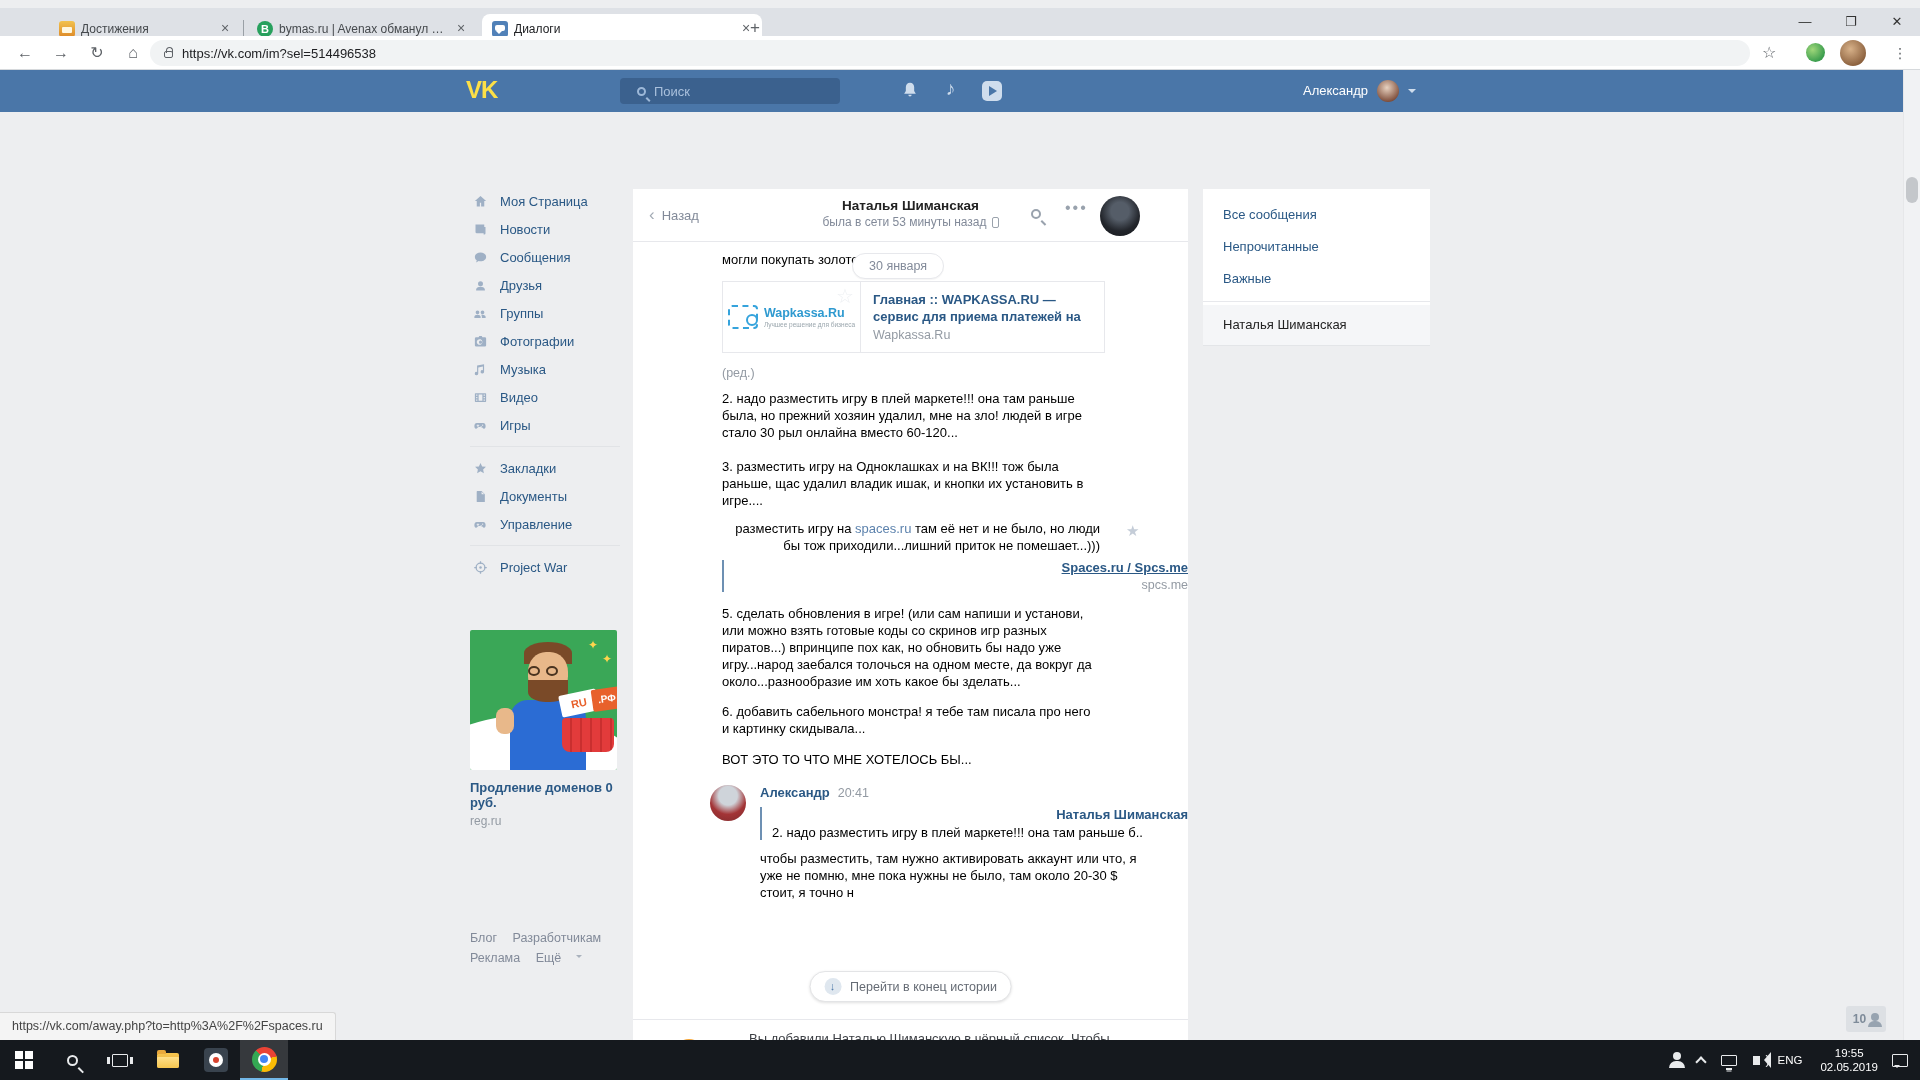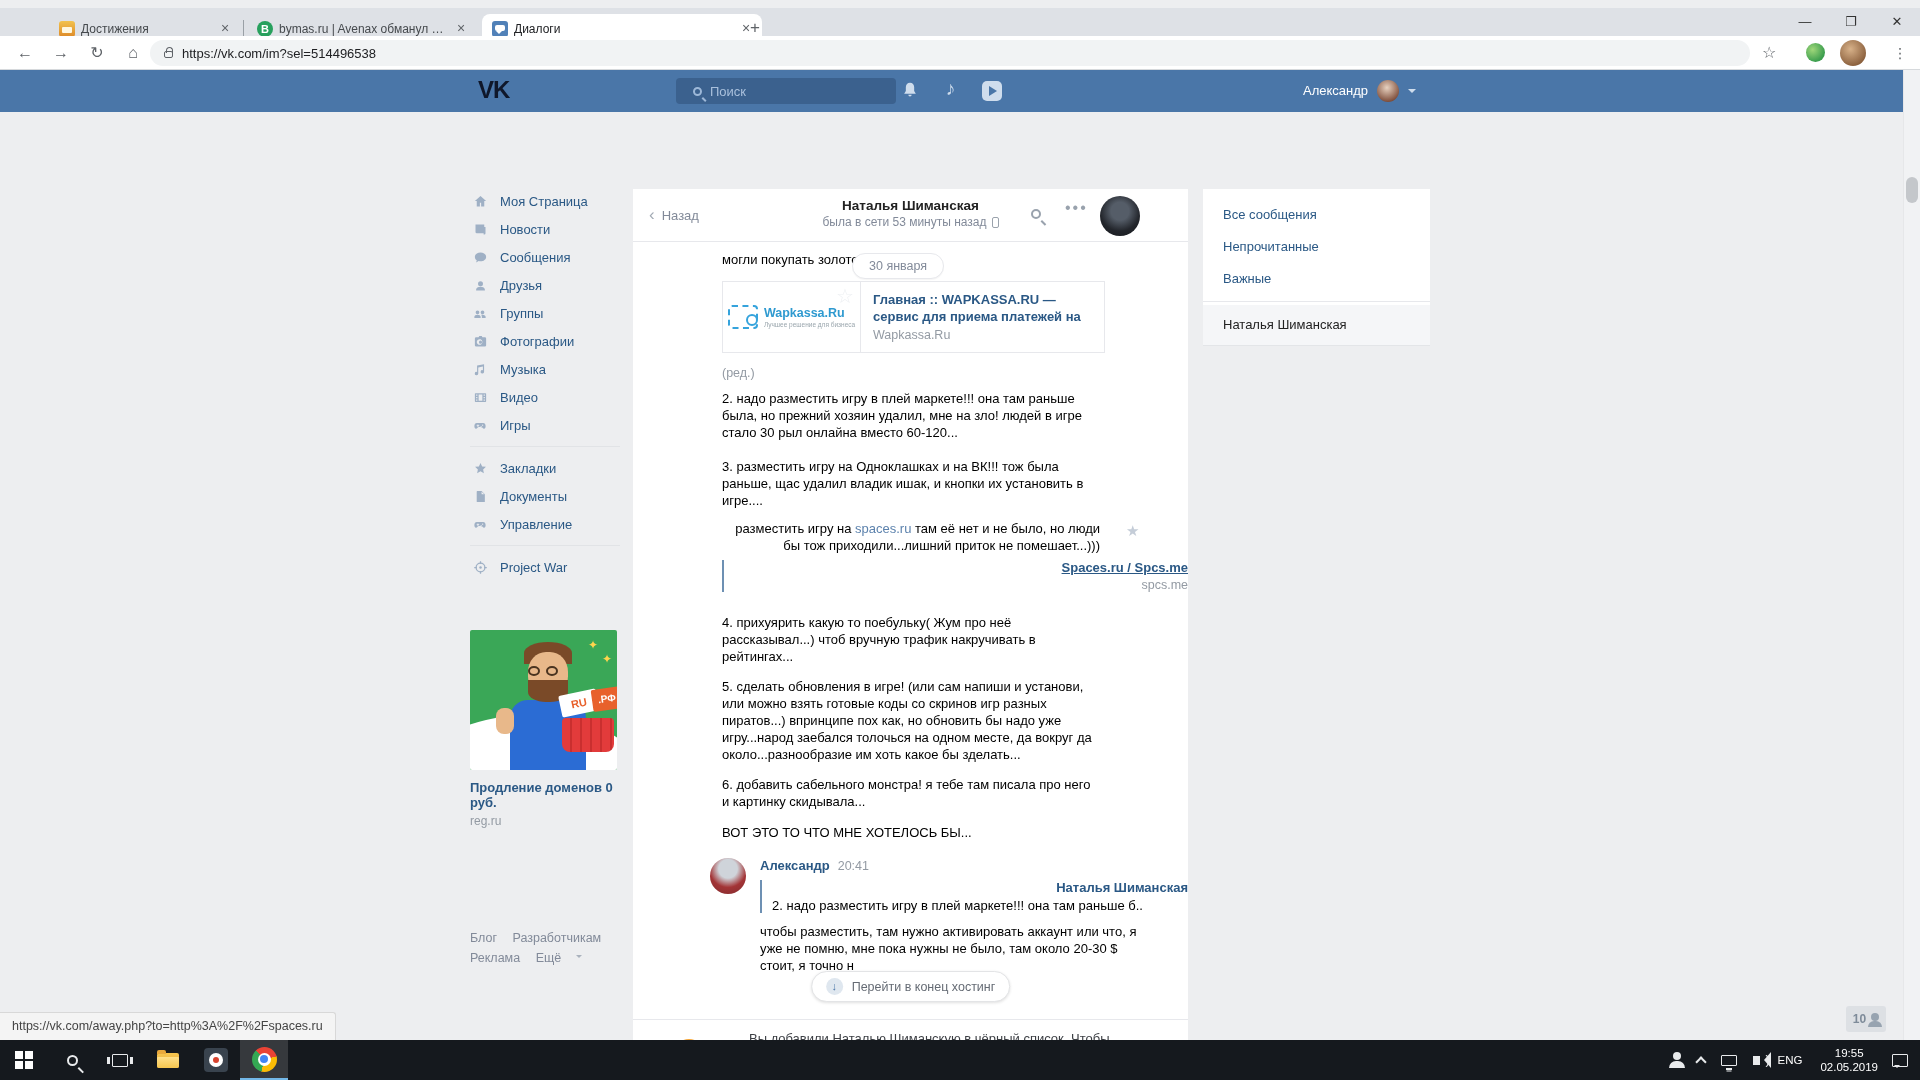--- a/index.html
+++ b/index.html
@@ -29,22 +29,22 @@
   .lock{width:9px;height:7px;border:1.5px solid #5f6368;border-radius:2px;position:relative;margin:3px 9px 0 2px;}
   .lock:before{content:"";position:absolute;left:1px;top:-5px;width:5px;height:5px;border:1.5px solid #5f6368;border-bottom:none;border-radius:4px 4px 0 0;}
   .url{font-size:13px;color:#202124;}
   .tb-star{position:absolute;left:1762px;top:7px;font-size:16px;color:#5f6368;}
   .ext-ic{position:absolute;left:1806px;top:7px;width:19px;height:19px;border-radius:50%;background:radial-gradient(circle at 35% 35%,#9fd77a,#3c9e4e 70%);}
   .prof-av{position:absolute;left:1840px;top:4px;width:26px;height:26px;border-radius:50%;background:radial-gradient(circle at 40% 35%,#d7b189,#8a5f3c 75%);}
   .kebab{position:absolute;left:1890px;top:4px;width:20px;height:26px;text-align:center;line-height:26px;color:#5f6368;font-size:14px;letter-spacing:0;}
   
   .vk{position:absolute;top:70px;left:0;right:0;height:970px;background:#edeef0;overflow:hidden;}
   .vkhead{position:absolute;top:0;left:0;right:0;height:42px;background:#4a76a8;}
-  .vklogo{position:absolute;left:478px;top:6px;color:#0f172a;font-weight:bold;font-size:24px;letter-spacing:-1px;}
-  .vksearch{position:absolute;left:676px;top:8px;width:220px;height:26px;border-radius:4px;background:#3b618e;display:flex;align-items:center;padding:0 9px;}
+  .vklogo{position:absolute;left:466px;top:6px;color:#fde047;font-weight:bold;font-size:24px;letter-spacing:-1px;}
+  .vksearch{position:absolute;left:620px;top:8px;width:220px;height:26px;border-radius:4px;background:#3b618e;display:flex;align-items:center;padding:0 9px;}
   .mag{width:9px;height:9px;border:2px solid #9db8d8;border-radius:50%;position:relative;flex:0 0 9px;}
   .mag:after{content:"";position:absolute;left:8px;top:8px;width:5px;height:2px;background:#9db8d8;transform:rotate(45deg);transform-origin:0 0;}
   .vksearch span{color:#a9c0dc;font-size:13px;margin-left:8px;}
   .hd-ic{position:absolute;top:11px;color:#cfdded;}
   .bell{left:900px;width:20px;height:20px;}
   .note{left:946px;font-size:19px;top:8px;}
   .playsq{left:982px;width:20px;height:20px;background:#cfdded;border-radius:5px;}
   .playsq:after{content:"";position:absolute;left:7px;top:5px;border:5px solid transparent;border-left:8px solid #4a76a8;}
   .hd-user{position:absolute;left:1303px;top:13px;color:#fff;font-size:13px;}
   .hd-av{position:absolute;left:1377px;top:10px;width:22px;height:22px;border-radius:50%;background:radial-gradient(circle at 45% 35%,#e8d2c0,#7d4d3a 75%);}
@@ -383,39 +383,38 @@
         <div class="mtext mt11 starred">
           
           <span>разместить игру на </span><span class="ilink">spaces.ru</span><span> там её нет и не было, но люди бы тож приходили...лишний приток не помешает...)))</span>
           <span class="impstar">★</span>
         </div>
         <div class="quote mt6">
           <div class="q-title">Spaces.ru / Spcs.me</div>
           <div class="q-domain">spcs.me</div>
         </div>
 
-        <div class="mtext mt22">4. прихуярить какую то поебульку( Жум про неё рассказывал...) чтоб вручную трафик накручивать в рейтингах...</div>
         <div class="mtext mt13">5. сделать обновления в игре! (или сам напиши и установи, или можно взять готовые коды со скринов игр разных пиратов...) впринципе пох как, но обновить бы надо уже игру...народ заебался толочься на одном месте, да вокруг да около...разнообразие им хоть какое бы зделать...</div>
         <div class="mtext mt13">6. добавить сабельного монстра! я тебе там писала про него и картинку скидывала...</div>
         <div class="mtext mt14">ВОТ ЭТО ТО ЧТО МНЕ ХОТЕЛОСЬ БЫ...</div>
 
         <div class="own mt15">
           <div class="own-av"></div>
           <div><span class="own-name">Александр</span><span class="own-time">20:41</span></div>
           <div class="quote mt6">
             <div class="r-author">Наталья Шиманская</div>
             <div class="r-snip">2. надо разместить игру в плей маркете!!! она там раньше б...</div>
           </div>
           <div class="mtext mt10">чтобы разместить, там нужно активировать аккаунт или что, я уже не помню, мне пока нужны не было, там около 20-30 $ стоит, я точно н</div>
         </div>
       </div>
 
       <div class="jump">
         <span class="jic">↓</span>
-        <span class="jlabel">Перейти в конец хостинг</span>
+        <span class="jlabel">Перейти в конец истории</span>
       </div>
 
       <div class="warnsep"></div>
       <div class="warning">
         <div class="warn-ic">!</div>
         <div class="warn-tx">Вы добавили Наталью Шиманскую в чёрный список. Чтобы написать ей сообщение, необходимо убрать её из Вашего чёрного списка.</div>
 
       </div>
     </div>
 

